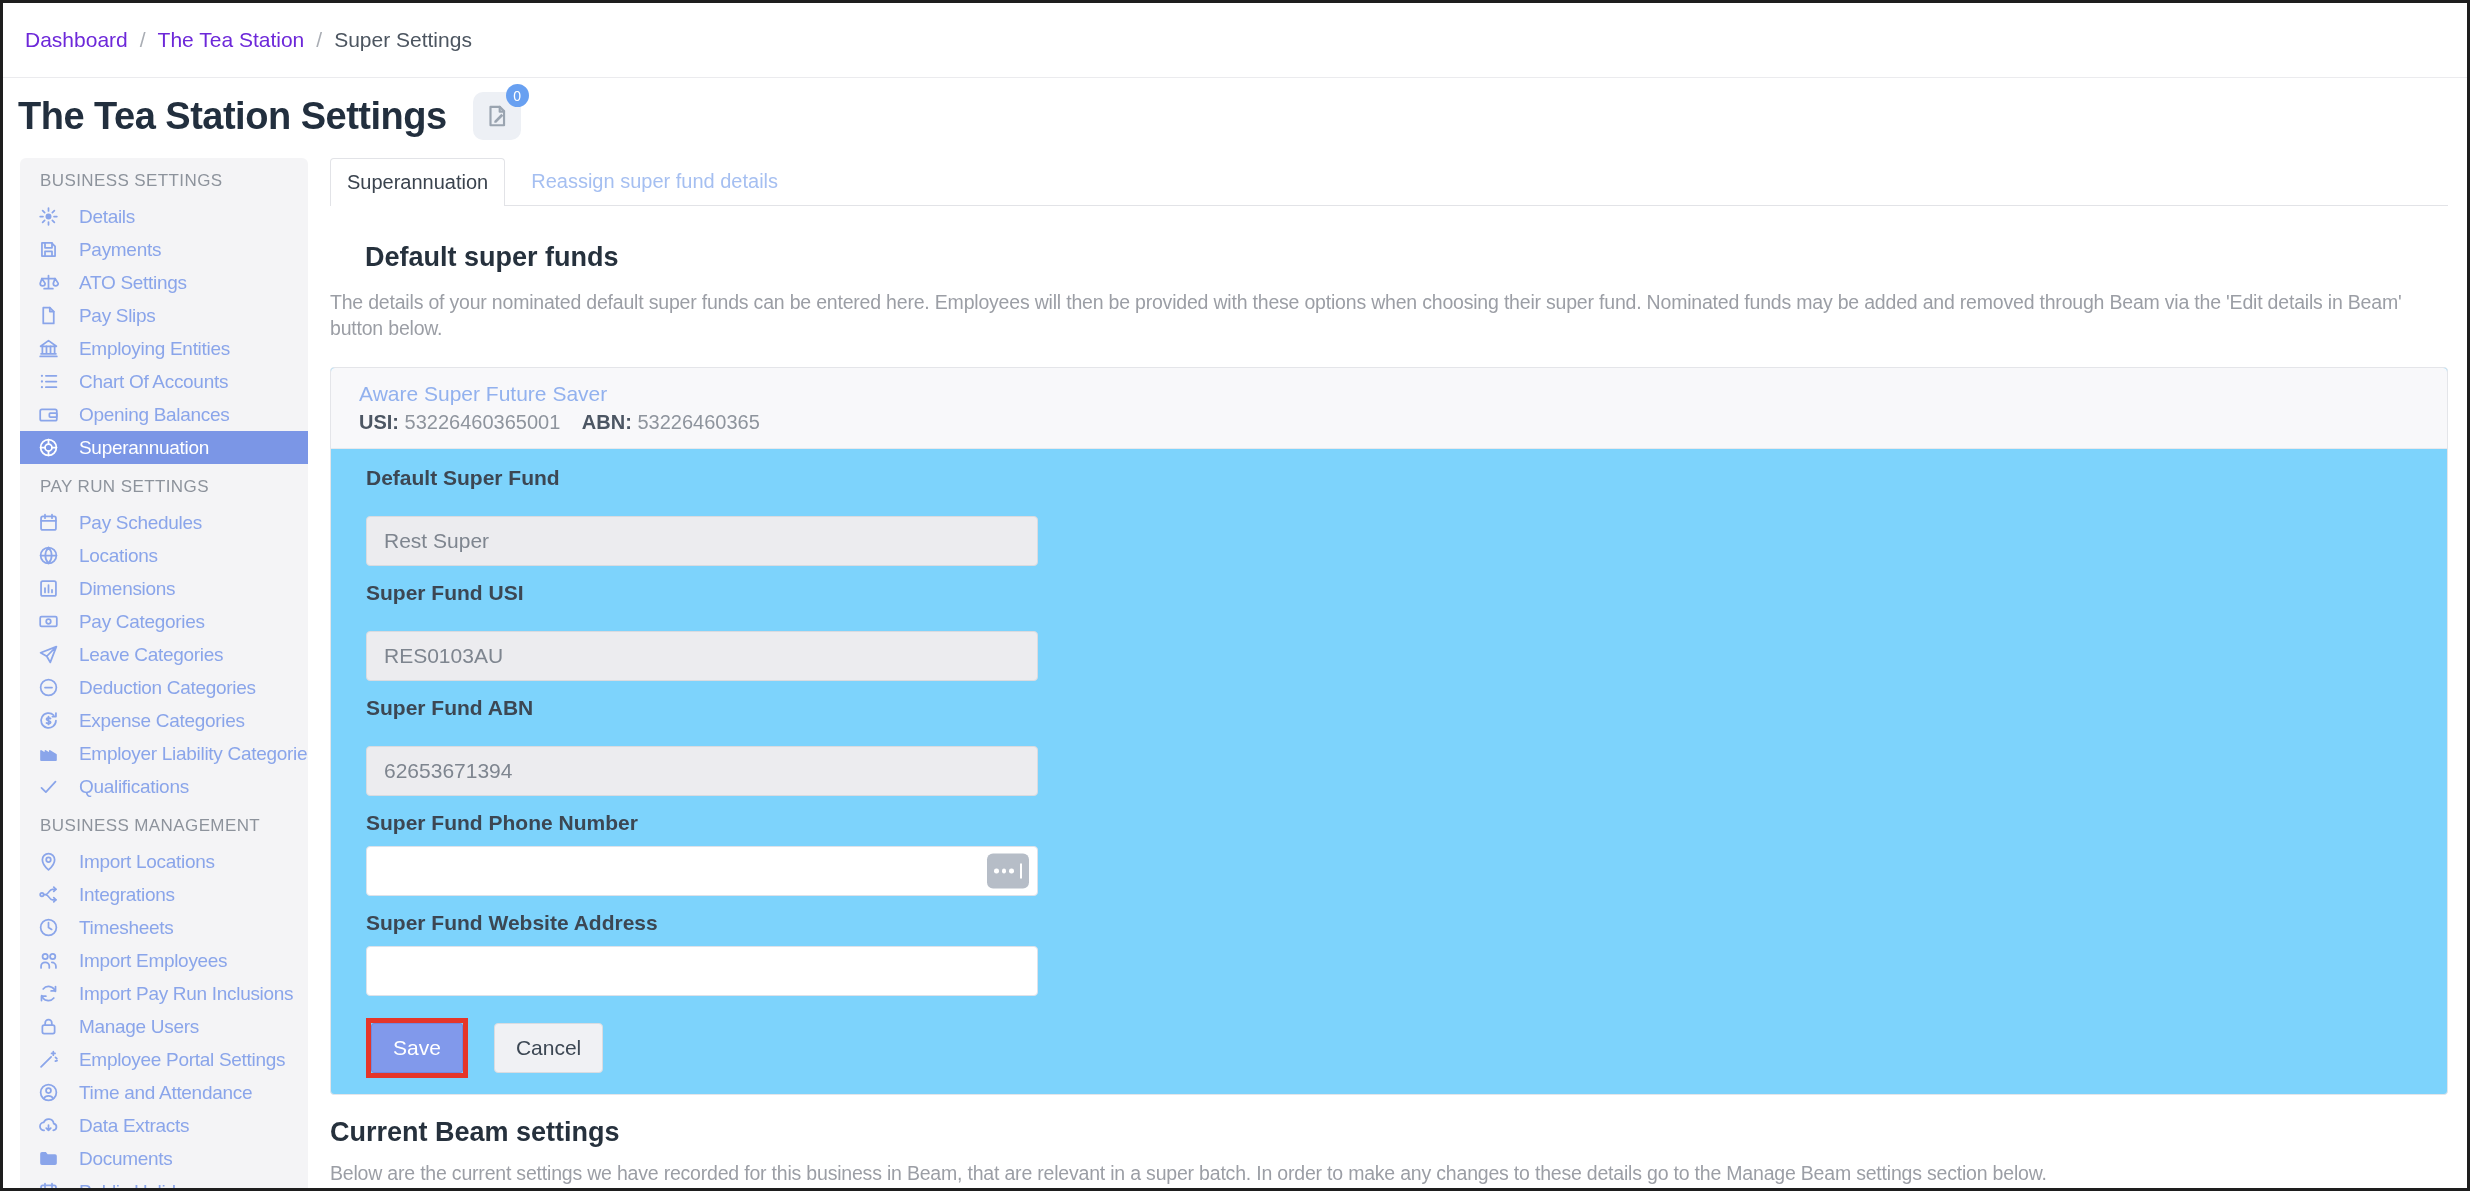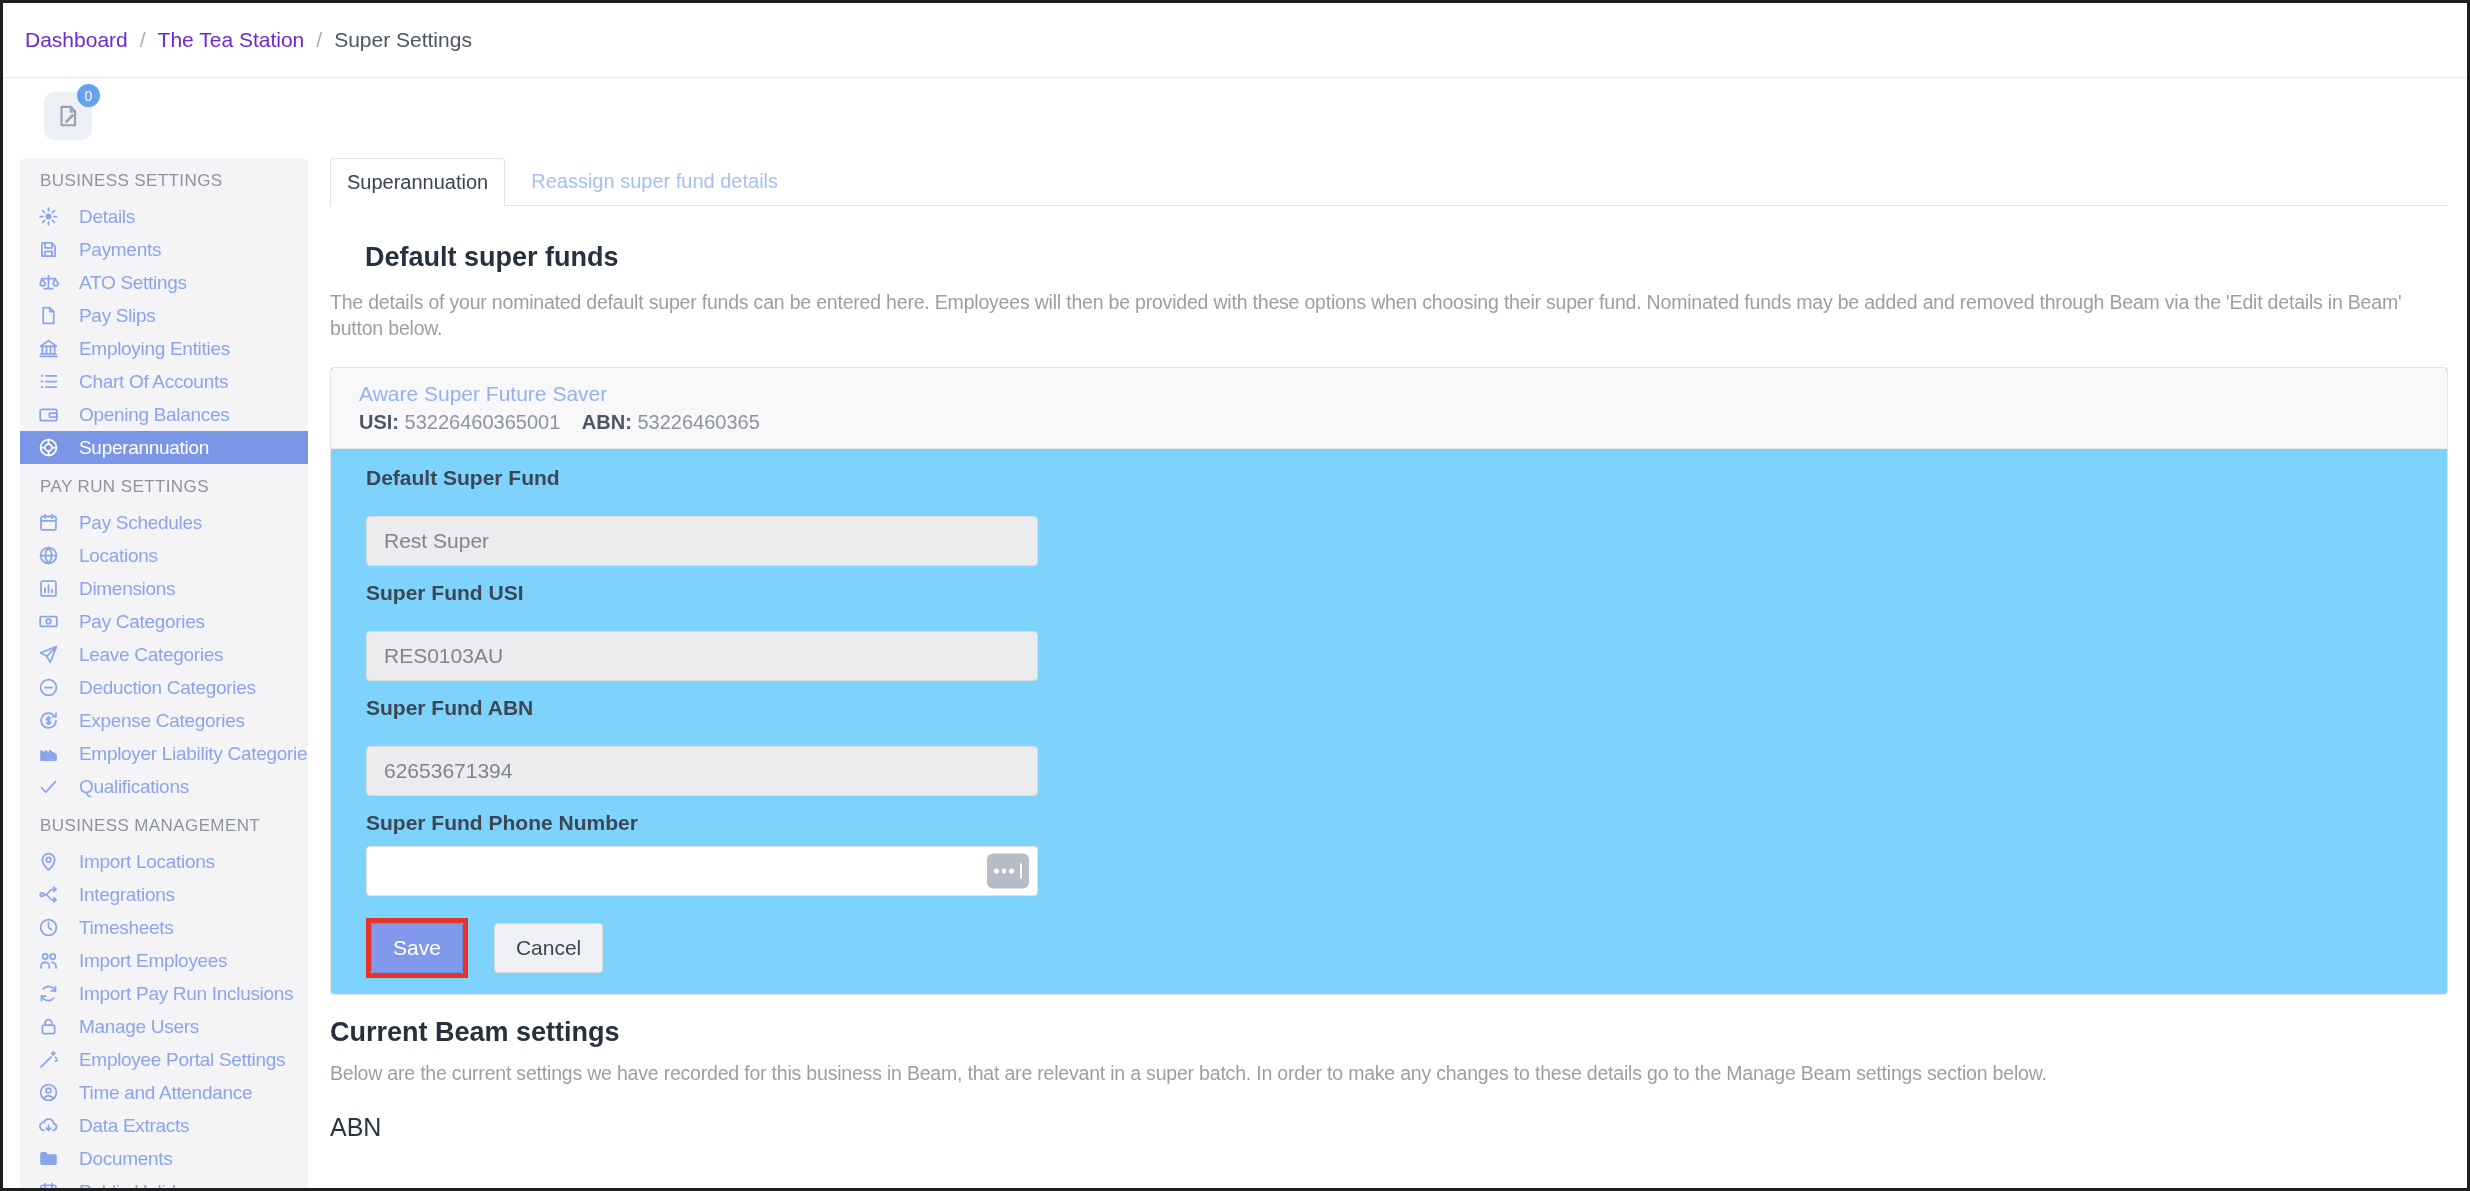--- a/index.html
+++ b/index.html
@@ -120,20 +120,21 @@
 
   <div class="crumbbar">
     <span class="crumb-link">Dashboard</span>
     <span class="crumb-sep">/</span>
     <span class="crumb-link">The Tea Station</span>
     <span class="crumb-sep">/</span>
     <span class="crumb-current">Super Settings</span>
   </div>
 
   <div class="pagehead">
+    <span class="page-title">The Tea Station Settings</span>
     <span class="notes-btn">
       <span class="icn" style="display:inline-flex;">
           <svg viewBox="0 0 24 24" fill="none" stroke="currentColor" stroke-width="2" stroke-linecap="round" stroke-linejoin="round">
             <path d="M6 3.5h8.5l4 4V20.5H6z"></path>
             <path d="M14.5 3.5V8H18.5"></path>
             <path d="M9.5 16.5l6.5-6.5 1.8 1.8-6.5 6.5H9.5z" fill="currentColor" stroke="none"></path>
           </svg>
         </span>
       <span class="notes-badge">0</span>
     </span>
@@ -460,20 +461,26 @@
             <input class="tinput enabled" value="" style="">
             <span class="mask-icon">
               <span class="d"></span>
                 <span class="d"></span>
                 <span class="d"></span>
                 <span class="bar"></span>
             </span>
           </div>
         </div>
 
+        <div class="fgroup">
+          <div class="flabel">Super Fund Website Address</div>
+          <div class="input-wrap">
+            <input class="tinput enabled" value="" style="">
+          </div>
+        </div>
 
         <div class="btnrow">
           <span class="save-outline">
             <button class="btn btn-save">Save</button>
           </span>
           <button class="btn btn-cancel">Cancel</button>
         </div>
 
       </div>
     </div>

